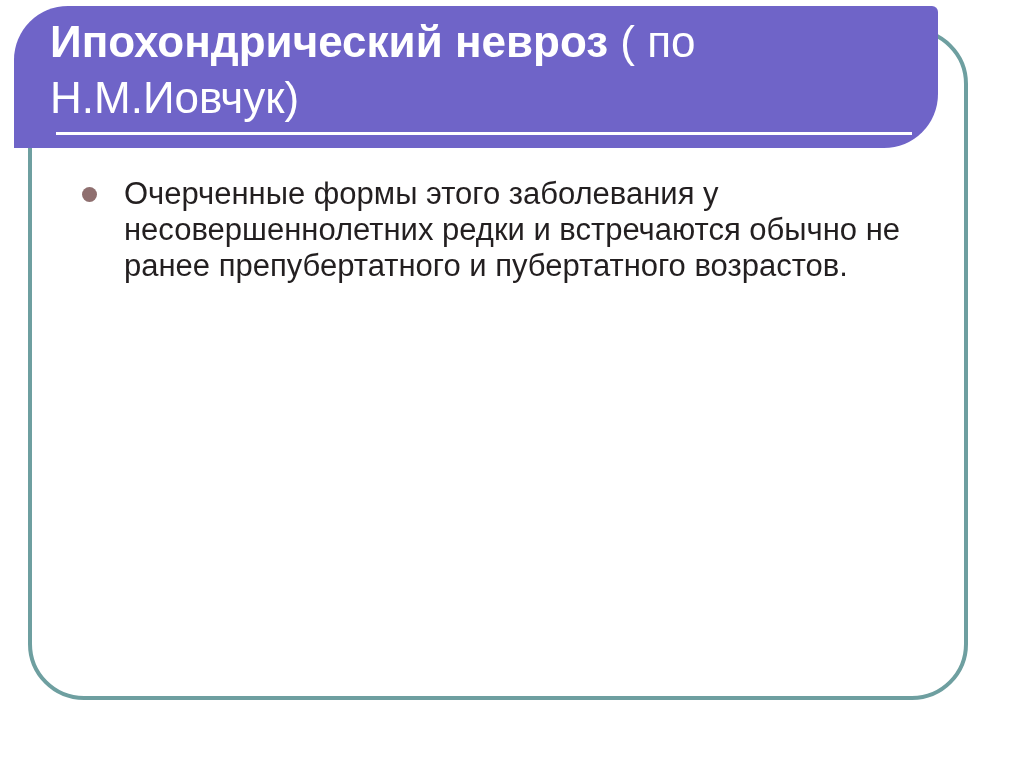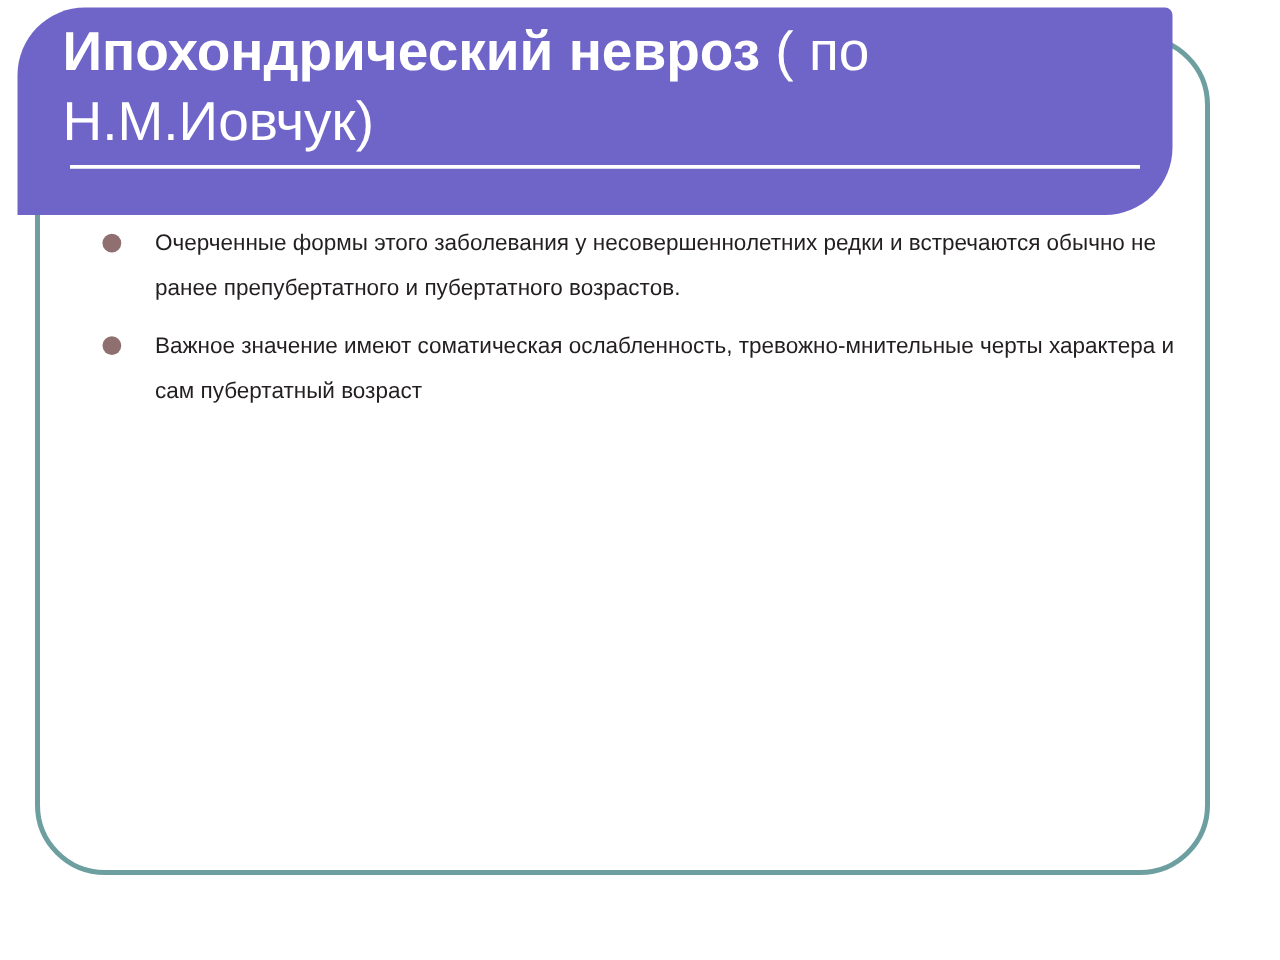--- a/index.html
+++ b/index.html
@@ -31,21 +31,21 @@
     border-radius: 56px;
     box-sizing: border-box;
     background: transparent;
   }
   
   .title-banner {
     position: absolute;
     left: 14px;
     top: 6px;
     width: 924px;
-    height: 166px;
+    height: 142px;
     background: #6f64c8;
     border-top-left-radius: 54px;
     border-bottom-right-radius: 54px;
     border-top-right-radius: 6px;
     box-sizing: border-box;
     overflow: hidden;
   }
   .title-text {
     position: absolute;
     left: 36px;
@@ -78,21 +78,21 @@
   ul.bullets {
     list-style: none;
     margin: 0;
     padding: 0;
   }
   ul.bullets > li {
     position: relative;
     padding-left: 56px;
     margin-bottom: 10px;
     color: #231f20;
-    font-size: 18px;
+    font-size: 31px;
     line-height: 36px;
   }
   ul.bullets > li .dot {
     position: absolute;
     left: 14px;
     top: 11px;
     width: 15px;
     height: 15px;
     background: #8f6f6f;
     border-radius: 50%;
@@ -113,20 +113,16 @@
     <div class="title-text"><span class="bold">Ипохондрический невроз</span><span> ( по Н.М.Иовчук)</span></div>
     <div class="title-rule"></div>
   </div>
 
   <div class="content">
     <ul class="bullets">
       <li>
         <span class="dot"></span>
         <span class="bullet-text">Очерченные формы этого заболевания у несовершеннолетних редки и встречаются обычно не ранее препубертатного и пубертатного возрастов.</span>
       </li>
-      <li>
-        <span class="dot"></span>
-        <span class="bullet-text">Важное значение имеют соматическая ослабленность, тревожно-мнительные черты характера и сам пубертатный возраст</span>
-      </li>
     </ul>
   </div>
 
 </div>
 
 </body></html>

